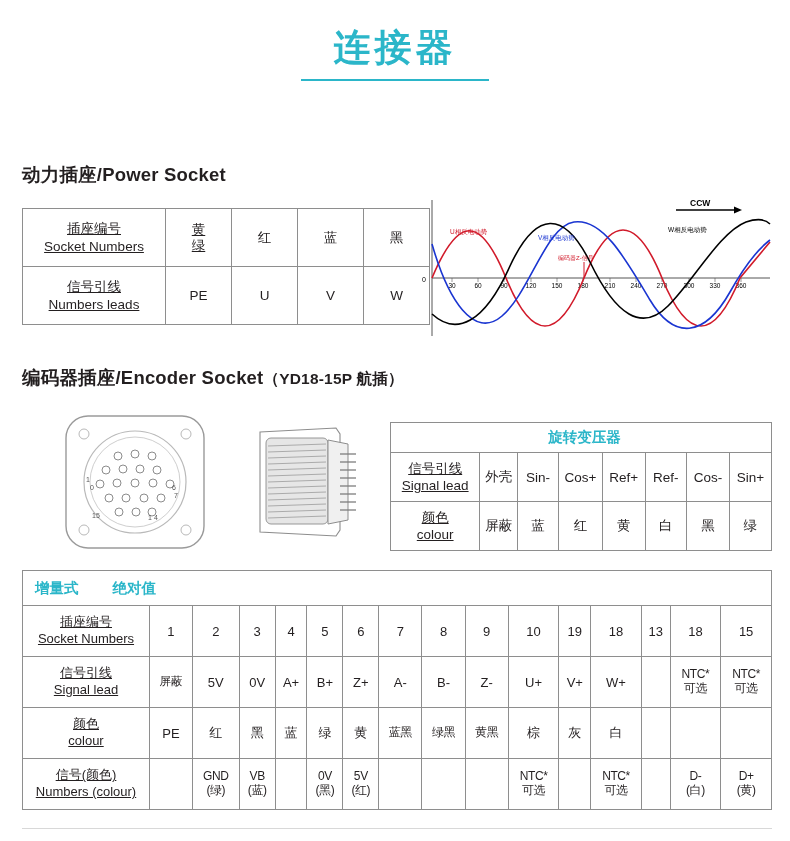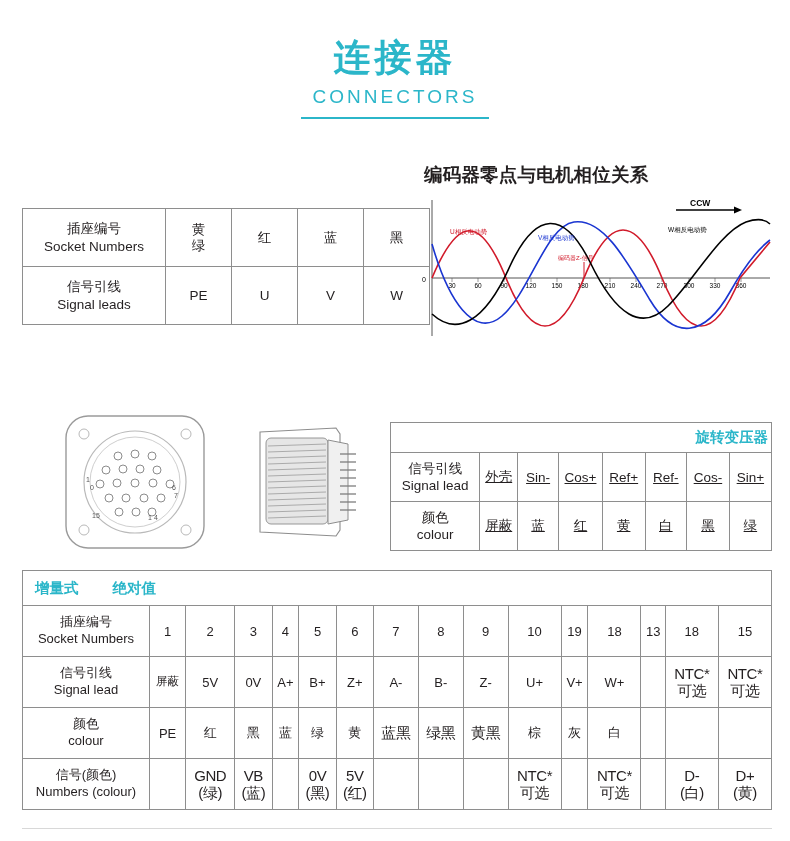--- a/index.html
+++ b/index.html
@@ -17,21 +17,21 @@
   }
   .page {
     position: relative;
     width: 790px;
     height: 841px;
   }
 
   
   .header {
     text-align: center;
-    padding-top: 36px;
+    padding-top: 26px;
   }
   .header .title-cn {
     font-size: 37px;
     font-weight: bold;
     color: #2bb6c9;
     letter-spacing: 4px;
     line-height: 1.2;
   }
   .header .title-en {
     font-size: 19px;
@@ -68,20 +68,21 @@
     border: 1px solid #8e8e8e;
     font-size: 13.5px;
     text-align: center;
     vertical-align: middle;
     color: #231f20;
     font-weight: normal;
     padding: 0;
   }
   .two-line {
     line-height: 1.28;
+    text-decoration: underline;
   }
 
   
   #power-table {
     position: absolute;
     left: 22px;
     top: 208px;
   }
   #power-table td {
     height: 28px;
@@ -106,32 +107,31 @@
   #resolver-table {
     position: absolute;
     left: 390px;
     top: 422px;
     width: 382px;
   }
   #resolver-table td {
     padding: 5px 3px;
   }
   #resolver-table td.hdr {
-    text-align: right;
+    text-align: center;
     padding-left: 10px;
     color: #2bb6c9;
     font-weight: bold;
     font-size: 14.5px;
   }
   #resolver-table td.lbl {
     width: 104px;
   }
   #resolver-table td.c {
     width: 39px;
-    text-decoration: underline;
   }
   #resolver-table tr.rows td { height: 38px; }
 
   
   #encoder-table {
     position: absolute;
     left: 22px;
     top: 570px;
     width: 750px;
   }
@@ -155,21 +155,21 @@
   #encoder-table tr.head-row td span.gap {
     display: inline-block;
     width: 34px;
   }
   #encoder-table tr.body-row td { height: 42px; }
   #encoder-table td.small {
     font-size: 11.5px;
     line-height: 1.2;
   }
   #encoder-table td.tiny {
-    font-size: 15px;
+    font-size: 12px;
     line-height: 1.15;
     letter-spacing: -0.4px;
   }
 
   .bottom-rule {
     position: absolute;
     left: 22px;
     top: 828px;
     width: 750px;
     height: 1px;
@@ -183,45 +183,44 @@
     top: 196px;
   }
 </style>
 </head>
 <body>
 
 <div class="page">
 
   <div class="header">
     <div class="title-cn">连接器</div>
-    <div class="title-en">CONNECTORS</div>
     <div class="rule"></div>
   </div>
 
-
-  <div class="abs sec-head" style="left:424px; top:162px;">编码器零点与电机相位关系</div>
+  <div class="abs sec-head" style="left:22px; top:162px;">动力插座/Power Socket</div>
+
 
   <table id="power-table">
     <tbody>
         <tr class="r1">
       <td class="lbl two-line">
         <div>插座编号</div>
         <div>Socket Numbers</div>
       </td>
       <td class="val two-line">
         <div style="line-height:1.15">黄<br>绿</div>
       </td>
       <td class="val">红</td>
       <td class="val">蓝</td>
       <td class="val">黑</td>
     </tr>
     <tr class="r2">
       <td class="lbl two-line">
         <div>信号引线</div>
-        <div>Signal leads</div>
+        <div>Numbers leads</div>
       </td>
       <td class="val">PE</td>
       <td class="val">U</td>
       <td class="val">V</td>
       <td class="val">W</td>
     </tr>
   </tbody>
     </table>
 
   <svg id="wave-chart" width="358" height="148" viewBox="0 0 358 148">
@@ -272,20 +271,23 @@
     <path d="M14,118 C38,140 66,128 92,70 C118,14 146,14 172,66 C198,120 224,136 250,110 C276,84 302,36 328,26 C340,22 348,24 352,28" fill="none" stroke="#000000" stroke-width="1.6"></path>
 
     <line x1="166" y1="82" x2="166" y2="66" stroke="#d11a2a" stroke-width="1"></line>
 
     <text x="32" y="38" font-size="6.5" font-family="'Liberation Sans',sans-serif" fill="#d11a2a">U相反电动势</text>
     <text x="120" y="44" font-size="6.5" font-family="'Liberation Sans',sans-serif" fill="#1a35d1">V相反电动势</text>
     <text x="250" y="36" font-size="6.5" font-family="'Liberation Sans',sans-serif" fill="#000">W相反电动势</text>
     <text x="140" y="64" font-size="6" font-family="'Liberation Sans',sans-serif" fill="#d11a2a">编码器Z-信号</text>
   </svg>
 
+  <div class="abs sec-head" style="left:22px; top:365px;">
+    <span>编码器插座/Encoder Socket</span><span class="sub">（YD18-15P 航插）</span>
+  </div>
 
   <svg class="connector-img" style="left:62px; top:412px;" width="146" height="140" viewBox="0 0 146 140">
     <rect x="4" y="4" width="138" height="132" rx="22" ry="22" fill="#ffffff" stroke="#9a9a9a" stroke-width="1.4"></rect>
     <circle cx="73" cy="70" r="51" fill="none" stroke="#b9b9b9" stroke-width="1.2"></circle>
     <circle cx="73" cy="70" r="45" fill="none" stroke="#cfcfcf" stroke-width="1"></circle>
 
     <circle cx="22" cy="22" r="5" fill="none" stroke="#b9b9b9" stroke-width="1"></circle>
     <circle cx="124" cy="22" r="5" fill="none" stroke="#b9b9b9" stroke-width="1"></circle>
     <circle cx="22" cy="118" r="5" fill="none" stroke="#b9b9b9" stroke-width="1"></circle>
     <circle cx="124" cy="118" r="5" fill="none" stroke="#b9b9b9" stroke-width="1"></circle>

